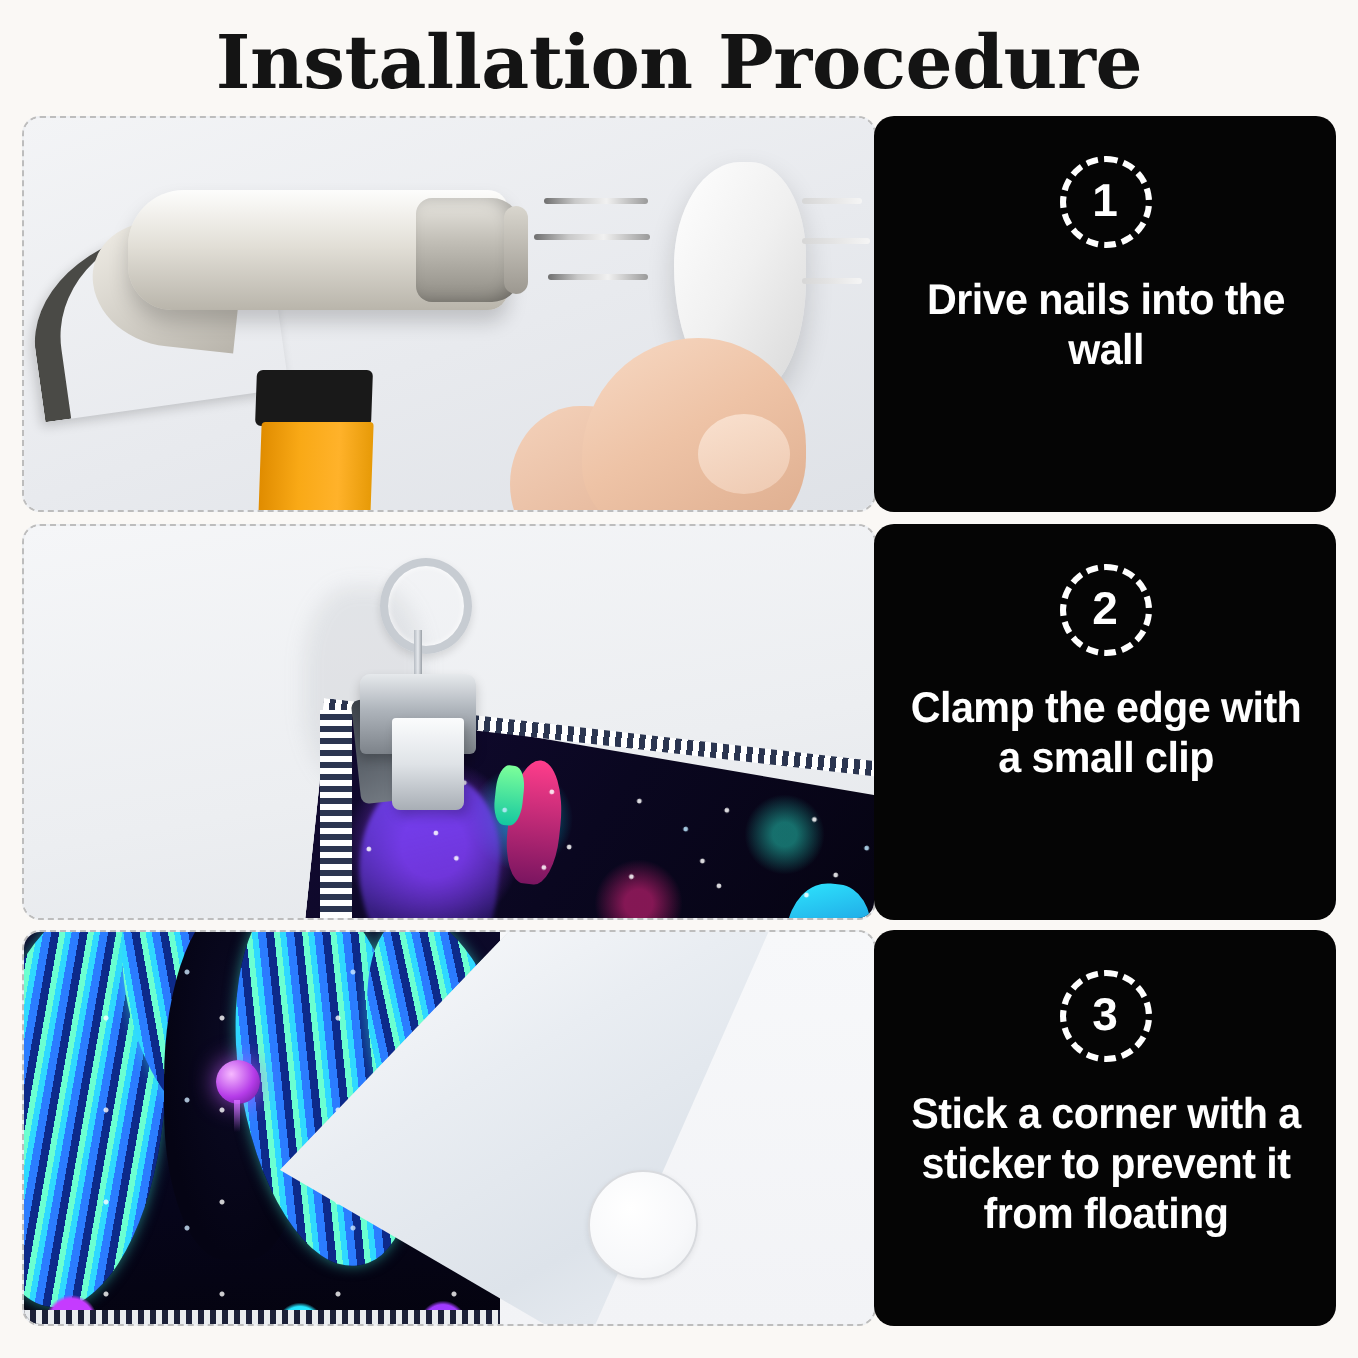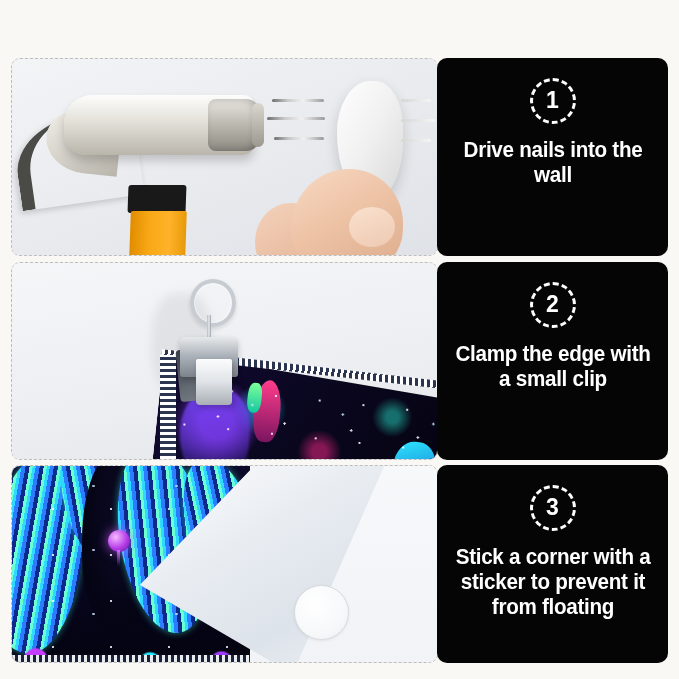--- a/index.html
+++ b/index.html
@@ -285,20 +285,21 @@
     background:radial-gradient(circle at 38% 34%,#ffffff 0%,#f7f8fa 62%,#eceef1 100%);
     border:1px solid #d8dade;
     box-shadow:0 1px 3px rgba(0,0,0,.08);
   }
 </style>
 </head>
 <body>
 
 <div class="page">
 
+  <div class="title">Installation Procedure</div>
 
   <div class="row row-1">
     <div class="photo">
       <div class="p1">
         <div class="claw"></div>
         <div class="claw2"></div>
         <div class="hammer-head"></div>
         <div class="hammer-face"></div>
         <div class="grip-black"></div>
         <div class="handle"></div>

